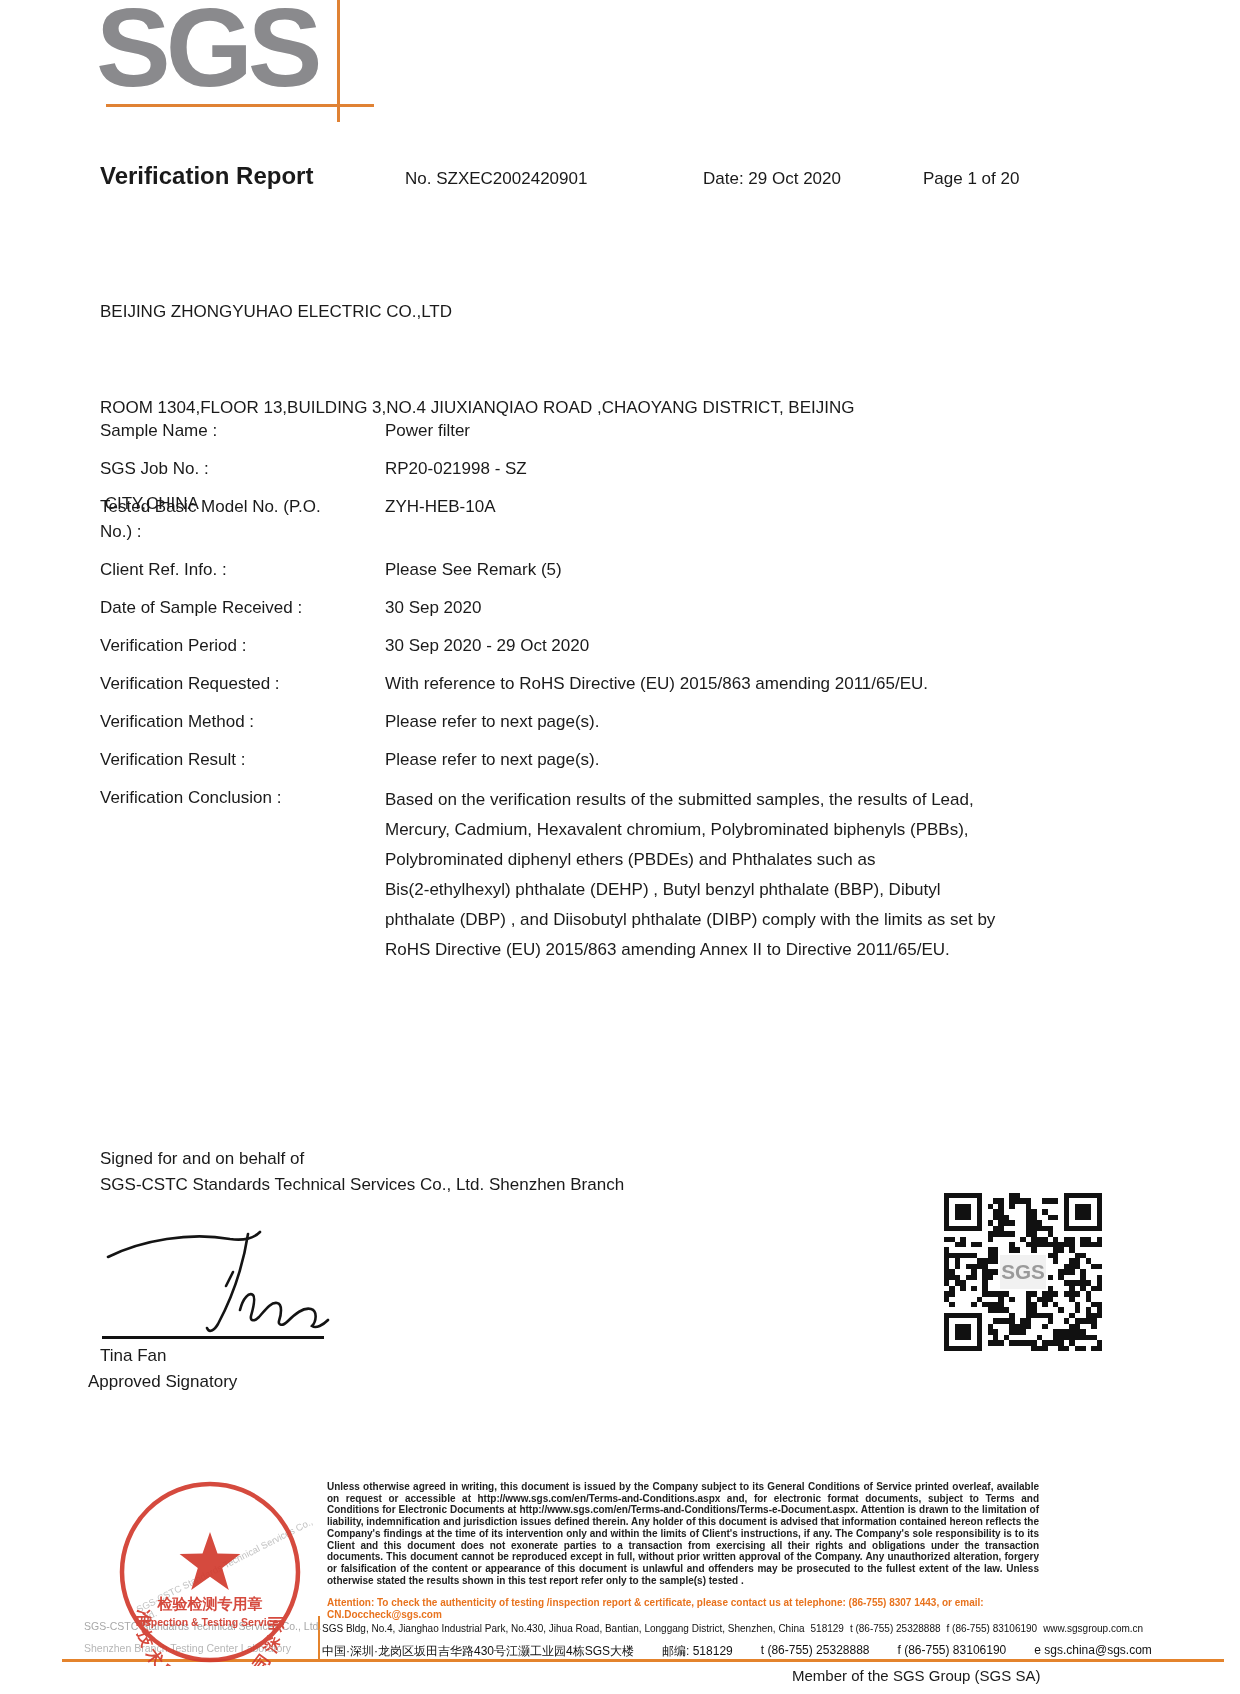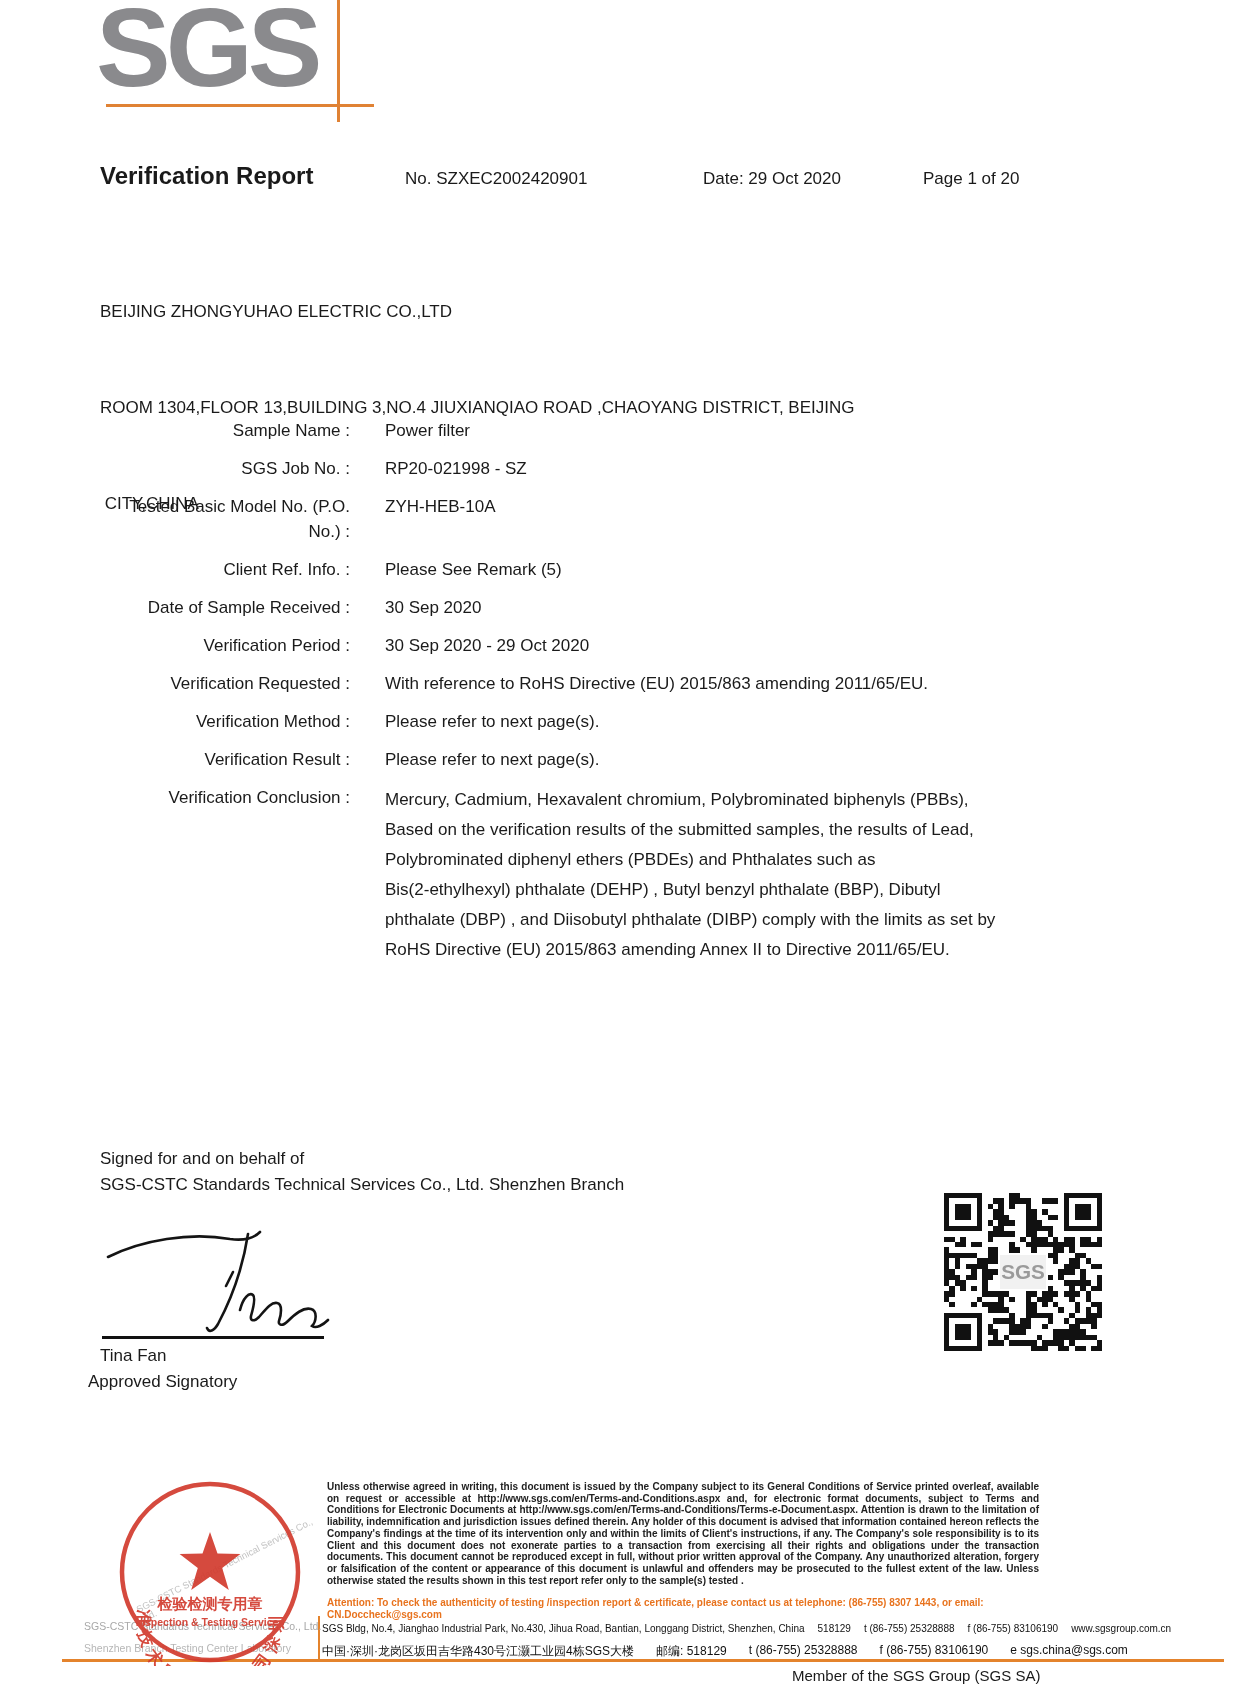--- a/index.html
+++ b/index.html
@@ -16,21 +16,21 @@
   .doc-title{position:absolute;left:100px;top:162px;font-size:24px;font-weight:bold;}
   .hdr{position:absolute;top:169px;font-size:17px;}
   .hdr-no{left:405px;} .hdr-date{left:703px;} .hdr-page{left:923px;}
 
   
   .client{position:absolute;left:100px;top:232px;font-size:17px;line-height:32px;white-space:pre;}
 
   
   .fields{position:absolute;left:100px;top:418px;width:1040px;font-size:17px;}
   .frow{display:flex;margin-bottom:13px;line-height:25px;}
-  .flabel{width:250px;margin-right:35px;flex:none;text-align:right;}
+  .flabel{width:250px;margin-right:35px;flex:none;}
   .fvalue{max-width:675px;}
   .concl-line{line-height:30px;}
 
   
   .signedfor{position:absolute;left:100px;top:1146px;font-size:17px;line-height:26px;}
   .sig-svg{position:absolute;left:102px;top:1212px;}
   .sig-line{position:absolute;left:102px;top:1336px;width:222px;height:3px;background:#111;}
   .signer{position:absolute;left:100px;top:1346px;font-size:17px;}
   .signer-title{position:absolute;left:88px;top:1372px;font-size:17px;}
 
@@ -43,23 +43,23 @@
       transform:rotate(-27deg);z-index:2;}
   .fl1{position:absolute;left:84px;top:1620px;font-size:10.5px;color:#a8a8a8;z-index:2;}
   .fl2{position:absolute;left:84px;top:1642px;font-size:10.5px;color:#b6b6b6;z-index:2;}
 
   
   .legal{position:absolute;left:327px;top:1481px;width:712px;font-size:10px;line-height:11.7px;
          text-align:justify;color:#222;font-weight:bold;}
   .attention{position:absolute;left:327px;top:1597px;width:712px;font-size:10px;line-height:11.5px;
          color:#E8731E;font-weight:bold;}
   .addr1{position:absolute;left:322px;top:1623px;width:760px;font-size:10px;display:flex;
-         gap:13px;white-space:nowrap;color:#111;}
+         gap:6px;white-space:nowrap;color:#111;}
   .addr2{position:absolute;left:322px;top:1643px;width:760px;font-size:12px;display:flex;
-         gap:22px;white-space:nowrap;color:#111;}
+         gap:28px;white-space:nowrap;color:#111;}
   .vdiv{position:absolute;left:318px;top:1616px;width:2px;height:44px;background:#E4832C;}
   .hrule{position:absolute;left:62px;top:1659px;width:1178px;height:3px;background:#E4832C;}
   .member{position:absolute;left:792px;top:1667px;font-size:15px;}
 </style>
 </head>
 <body>
 
 <div class="page">
 
   <div class="logo">SGS</div>
@@ -110,22 +110,22 @@
       <div class="flabel">Verification Method :</div>
       <div class="fvalue">Please refer to next page(s).</div>
     </div>
     <div class="frow">
       <div class="flabel">Verification Result :</div>
       <div class="fvalue">Please refer to next page(s).</div>
     </div>
     <div class="frow">
       <div class="flabel">Verification Conclusion :</div>
       <div class="fvalue">
+        <div class="concl-line">Based on the verification results of the submitted samples, the results of Lead,</div>
         <div class="concl-line">Mercury, Cadmium, Hexavalent chromium, Polybrominated biphenyls (PBBs),</div>
-        <div class="concl-line">Based on the verification results of the submitted samples, the results of Lead,</div>
         <div class="concl-line">Polybrominated diphenyl ethers (PBDEs) and Phthalates such as</div>
         <div class="concl-line">Bis(2-ethylhexyl) phthalate (DEHP) , Butyl benzyl phthalate (BBP), Dibutyl</div>
         <div class="concl-line">phthalate (DBP) , and Diisobutyl phthalate (DIBP) comply with the limits as set by</div>
         <div class="concl-line">RoHS Directive (EU) 2015/863 amending Annex II to Directive 2011/65/EU.</div>
       </div>
     </div>
   </div>
 
   <div class="signedfor">
     <div>Signed for and on behalf of</div>

